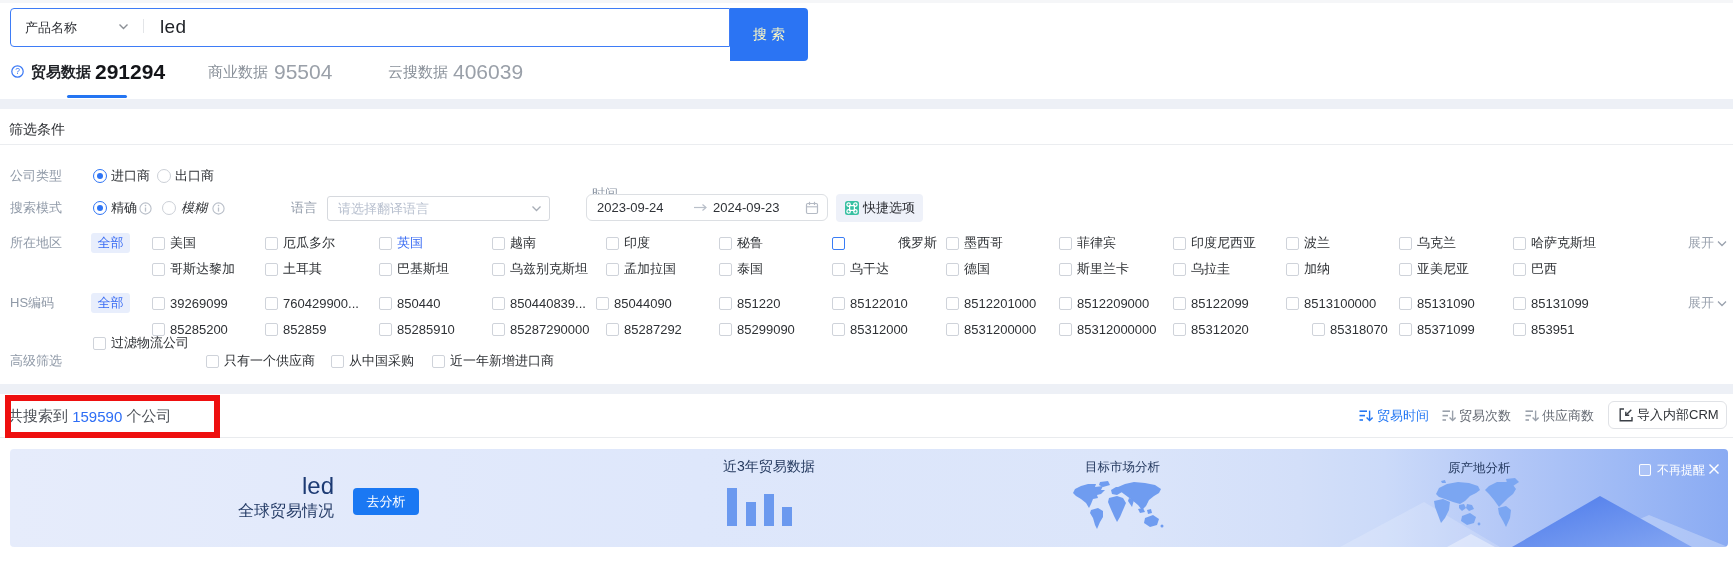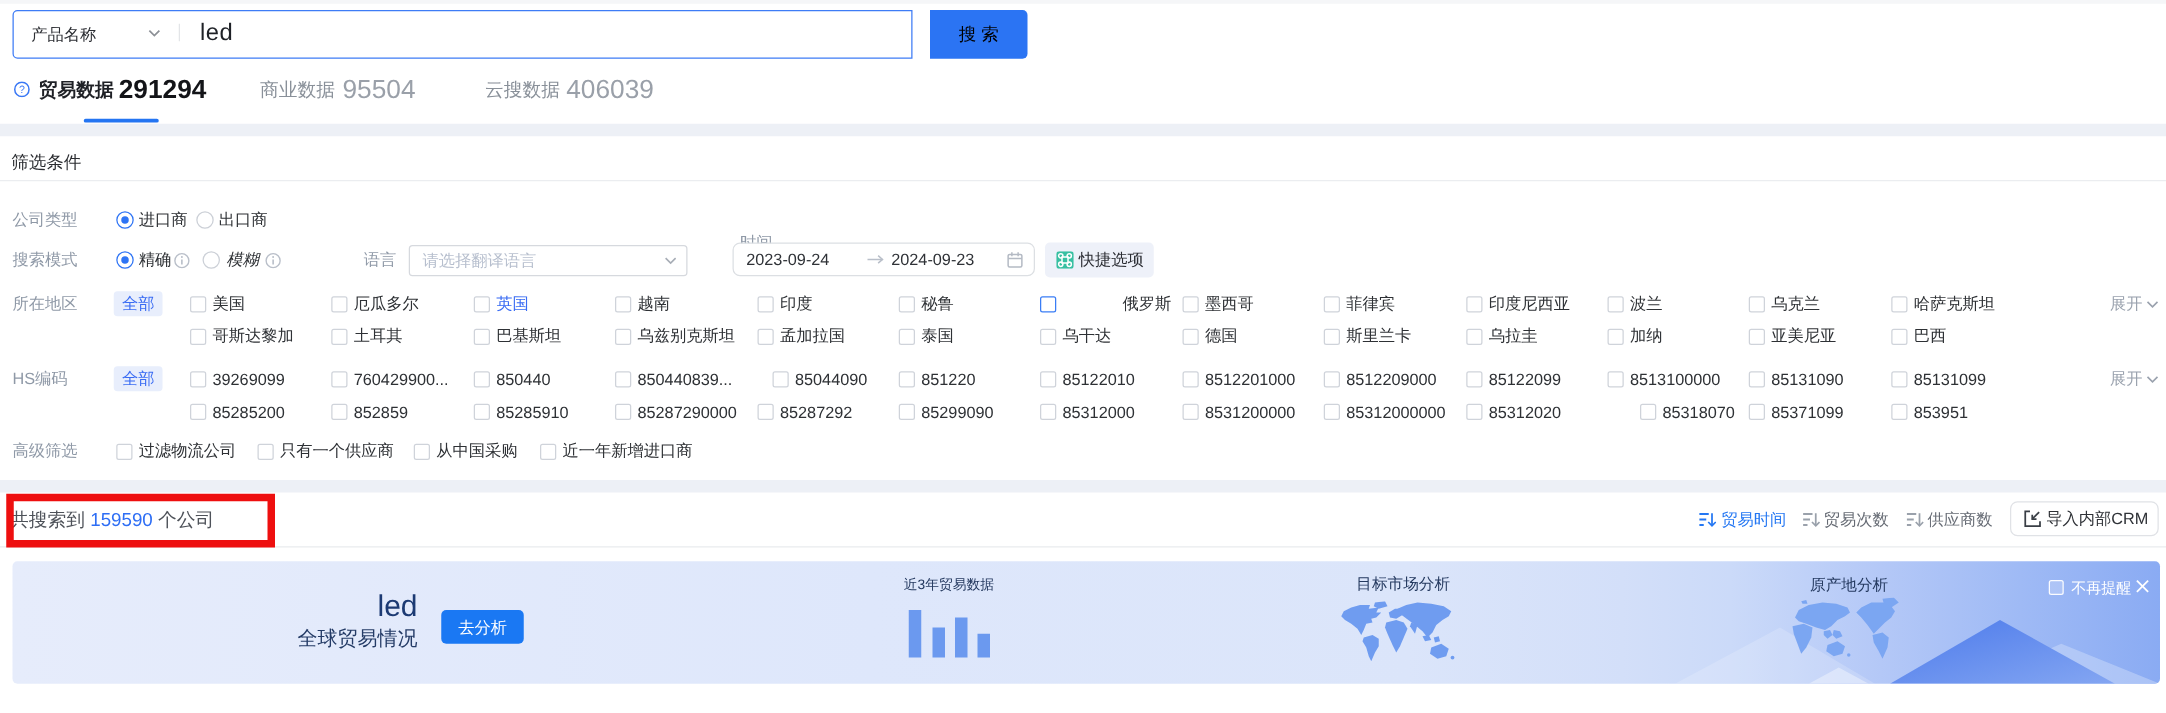--- a/index.html
+++ b/index.html
@@ -18,21 +18,21 @@
 </style></head><body>
 <div class="page">
 <div class="abs" style="left:0;top:0;width:1733px;height:3px;background:#f5f6f8;"></div>
 <div class="abs" style="left:10px;top:8px;width:720px;height:39px;border:1.5px solid #3e7cf6;border-radius:4px 0 0 4px;background:#fff;box-sizing:border-box;"></div>
 <div class="row" style="left:25px;top:8px;height:39px;font-size:13px;color:#2c2e33;">产品名称</div>
 <svg class="abs" style="left:118px;top:23px;" width="11" height="8" viewBox="0 0 11 8">
       <polyline points="1.5,1.5 5.5,5.5 9.5,1.5" fill="none" stroke="#8c9096" stroke-width="1.4"></polyline>
     </svg>
 <div class="abs" style="left:143px;top:19px;width:1px;height:14px;background:#e3e5e8;"></div>
 <div class="row" style="left:160px;top:8px;height:38px;font-size:19px;letter-spacing:0.4px;color:#1e2126;">led</div>
-<div class="row" style="left:730px;top:8px;width:78px;height:39px;background:#2b74f3;border-radius:0 4px 4px 0;color:#000000;font-size:14px;justify-content:center;margin-left:14px;">搜 索</div>
+<div class="row" style="left:730px;top:8px;width:78px;height:53px;background:#2b74f3;border-radius:0 4px 4px 0;color:#fef9c3;font-size:14px;justify-content:center;">搜 索</div>
 <svg class="abs" style="left:11px;top:65px;" width="13" height="13" viewBox="0 0 13 13">
       <circle cx="6.5" cy="6.5" r="5.7" fill="none" stroke="#3a78f5" stroke-width="1.2"></circle>
       <text x="6.5" y="9.4" text-anchor="middle" font-size="8.5" fill="#3a78f5" font-family="Liberation Sans,sans-serif">?</text>
     </svg>
 <div class="row" style="left:31px;top:60px;height:24px;font-size:15px;font-weight:bold;color:#1f2126;">贸易数据</div>
 <div class="row" style="left:95px;top:58px;height:28px;font-size:21px;font-weight:600;color:#131418;">291294</div>
 <div class="row" style="left:208px;top:60px;height:24px;font-size:15px;color:#899099;">商业数据</div>
 <div class="row" style="left:274px;top:58px;height:28px;font-size:21px;color:#9aa0a9;">95504</div>
 <div class="row" style="left:388px;top:60px;height:24px;font-size:15px;color:#899099;">云搜数据</div>
 <div class="row" style="left:453px;top:58px;height:28px;font-size:21px;color:#9aa0a9;">406039</div>
@@ -216,21 +216,21 @@
       <span class="lbl" style="">760429900...</span>
     </div>
 <div class="row" style="left:379px;top:293px;height:20px;">
       <span class="cb"></span>
       <span class="lbl" style="">850440</span>
     </div>
 <div class="row" style="left:492px;top:293px;height:20px;">
       <span class="cb"></span>
       <span class="lbl" style="">850440839...</span>
     </div>
-<div class="row" style="left:618px;top:293px;height:20px;">
+<div class="row" style="left:596px;top:293px;height:20px;">
       <span class="cb"></span>
       <span class="lbl" style="">85044090</span>
     </div>
 <div class="row" style="left:719px;top:293px;height:20px;">
       <span class="cb"></span>
       <span class="lbl" style="">851220</span>
     </div>
 <div class="row" style="left:832px;top:293px;height:20px;">
       <span class="cb"></span>
       <span class="lbl" style="">85122010</span>
@@ -310,21 +310,21 @@
 <div class="row" style="left:1513px;top:319px;height:20px;">
       <span class="cb"></span>
       <span class="lbl" style="">853951</span>
     </div>
 <div class="row" style="left:1688px;top:233px;height:20px;font-size:13px;color:#9aa2ae;">展开<svg style="margin-left:3px;" width="10" height="7" viewBox="0 0 10 7">
         <polyline points="1,1.5 5,5.5 9,1.5" fill="none" stroke="#9aa2ae" stroke-width="1.3"></polyline>
       </svg></div>
 <div class="row" style="left:1688px;top:293px;height:20px;font-size:13px;color:#9aa2ae;">展开<svg style="margin-left:3px;" width="10" height="7" viewBox="0 0 10 7">
         <polyline points="1,1.5 5,5.5 9,1.5" fill="none" stroke="#9aa2ae" stroke-width="1.3"></polyline>
       </svg></div>
-<div class="row" style="left:93px;top:351px;height:20px;">
+<div class="row" style="left:93px;top:333px;height:20px;">
       <span class="cb"></span>
       <span class="lbl">过滤物流公司</span>
     </div>
 <div class="row" style="left:206px;top:351px;height:20px;">
       <span class="cb"></span>
       <span class="lbl">只有一个供应商</span>
     </div>
 <div class="row" style="left:331px;top:351px;height:20px;">
       <span class="cb"></span>
       <span class="lbl">从中国采购</span>
@@ -377,21 +377,21 @@
         </defs>
 <polygon points="1414,53 1330,98 1490,98" fill="rgba(255,255,255,0.18)"></polygon>
 <polygon points="1461,85 1437,98 1485,98" fill="rgba(255,255,255,0.38)"></polygon>
 <polygon points="1639,66 1565,98 1718,98" fill="rgba(210,224,251,0.45)"></polygon>
 <polygon points="1590,47 1502,98 1682,98" fill="url(#tri)"></polygon>
 </svg>
 </div>
 <div class="row" style="left:302px;top:474px;height:23px;font-size:24px;color:#1c3a73;">led</div>
 <div class="row" style="left:238px;top:503px;height:17px;font-size:16px;color:#243b66;">全球贸易情况</div>
 <div class="row" style="left:353px;top:488px;width:66px;height:27px;background:#1a78f3;border-radius:4px;color:#fff;font-size:13px;justify-content:center;">去分析</div>
-<div class="row" style="left:723px;top:460px;height:14px;font-size:11px;color:#24395f;">近3年贸易数据</div>
+<div class="row" style="left:723px;top:460px;height:14px;font-size:14px;color:#24395f;">近3年贸易数据</div>
 <div class="abs" style="left:727px;top:488px;width:10px;height:38px;background:#6b99ef;"></div>
 <div class="abs" style="left:746px;top:502px;width:10px;height:24px;background:#6b99ef;"></div>
 <div class="abs" style="left:764px;top:494px;width:10px;height:32px;background:#6b99ef;"></div>
 <div class="abs" style="left:782px;top:507px;width:10px;height:19px;background:#6b99ef;"></div>
 <div class="row" style="left:1085px;top:460px;height:14px;font-size:12.5px;color:#24395f;">目标市场分析</div>
 <div class="row" style="left:1448px;top:461px;height:14px;font-size:12.5px;color:#24395f;">原产地分析</div>
 <svg class="abs" style="left:1072px;top:481px;" width="94" height="49" viewBox="0 0 94 49">
 <g fill="#6f9cf0">
 <path d="M1,12 L3,8 L9,5 L16,3 L24,3 L23,6 L31,5 L29,9 L33,9 L29,13 L25,14 L26,17 L21,18 L19,23 L17,27 L14,22 L9,18 L4,15 Z"></path>
 <path d="M28,1 L36,0 L38,4 L31,6 L27,4 Z"></path>

